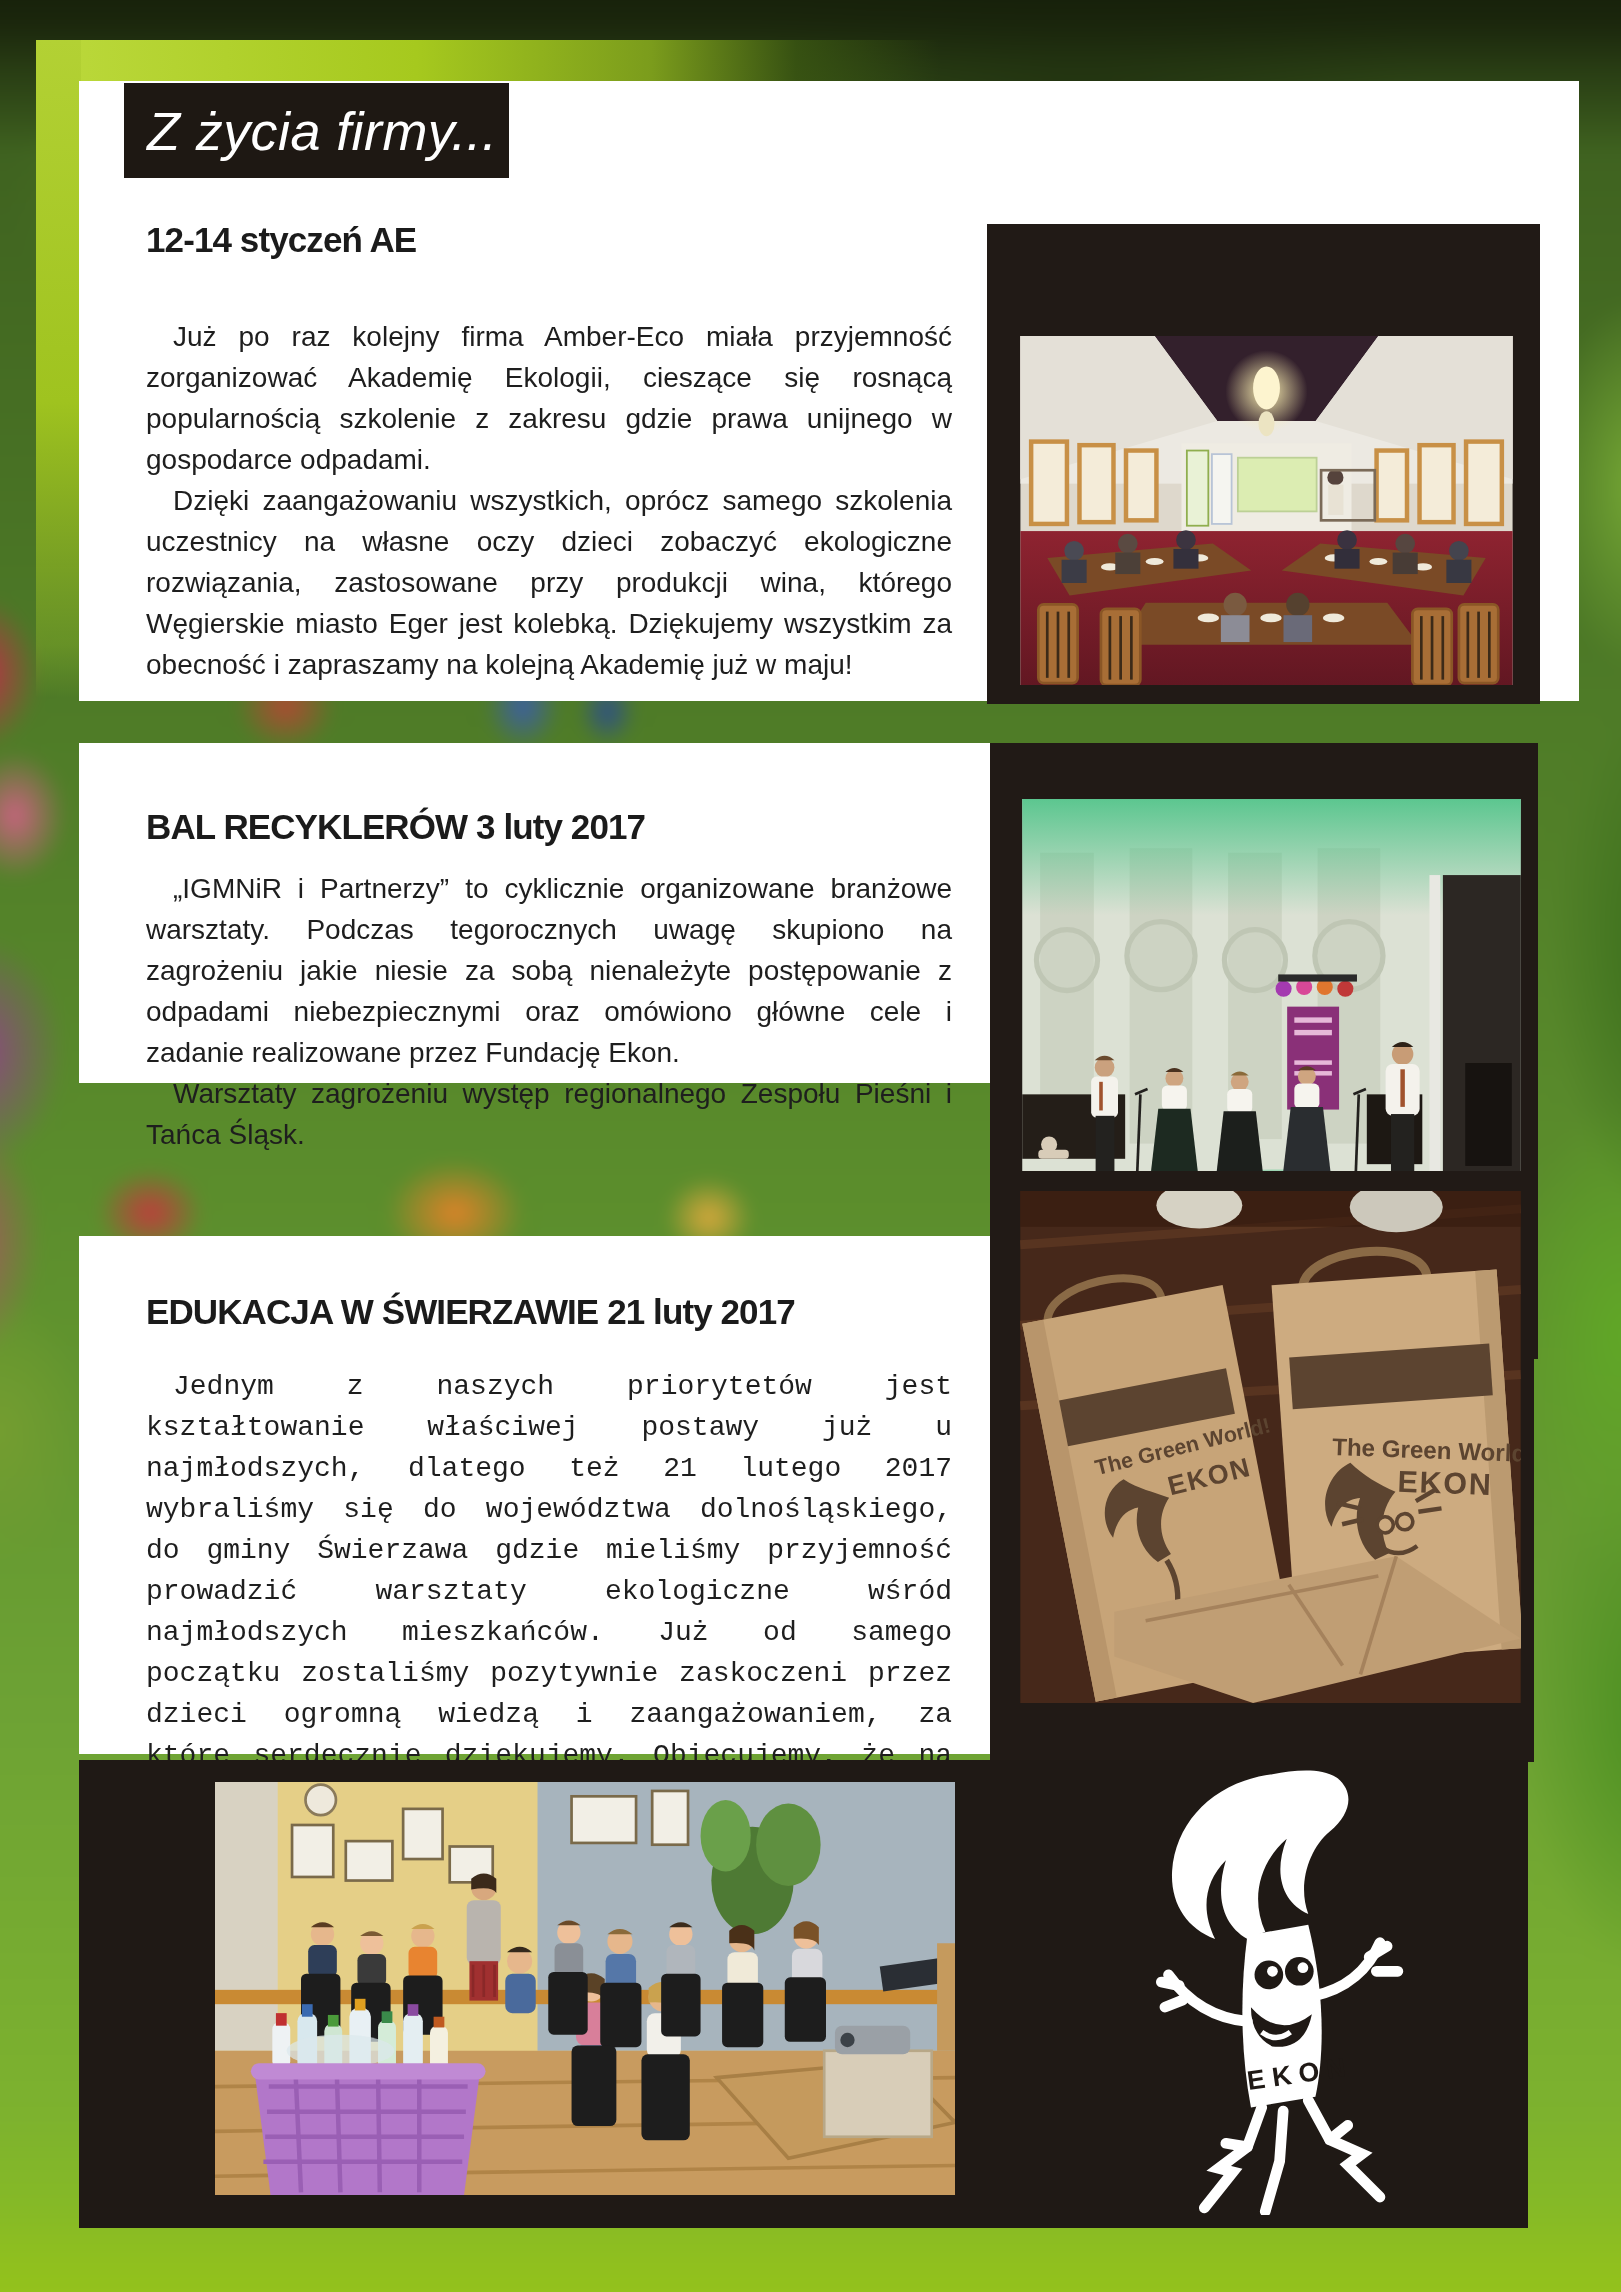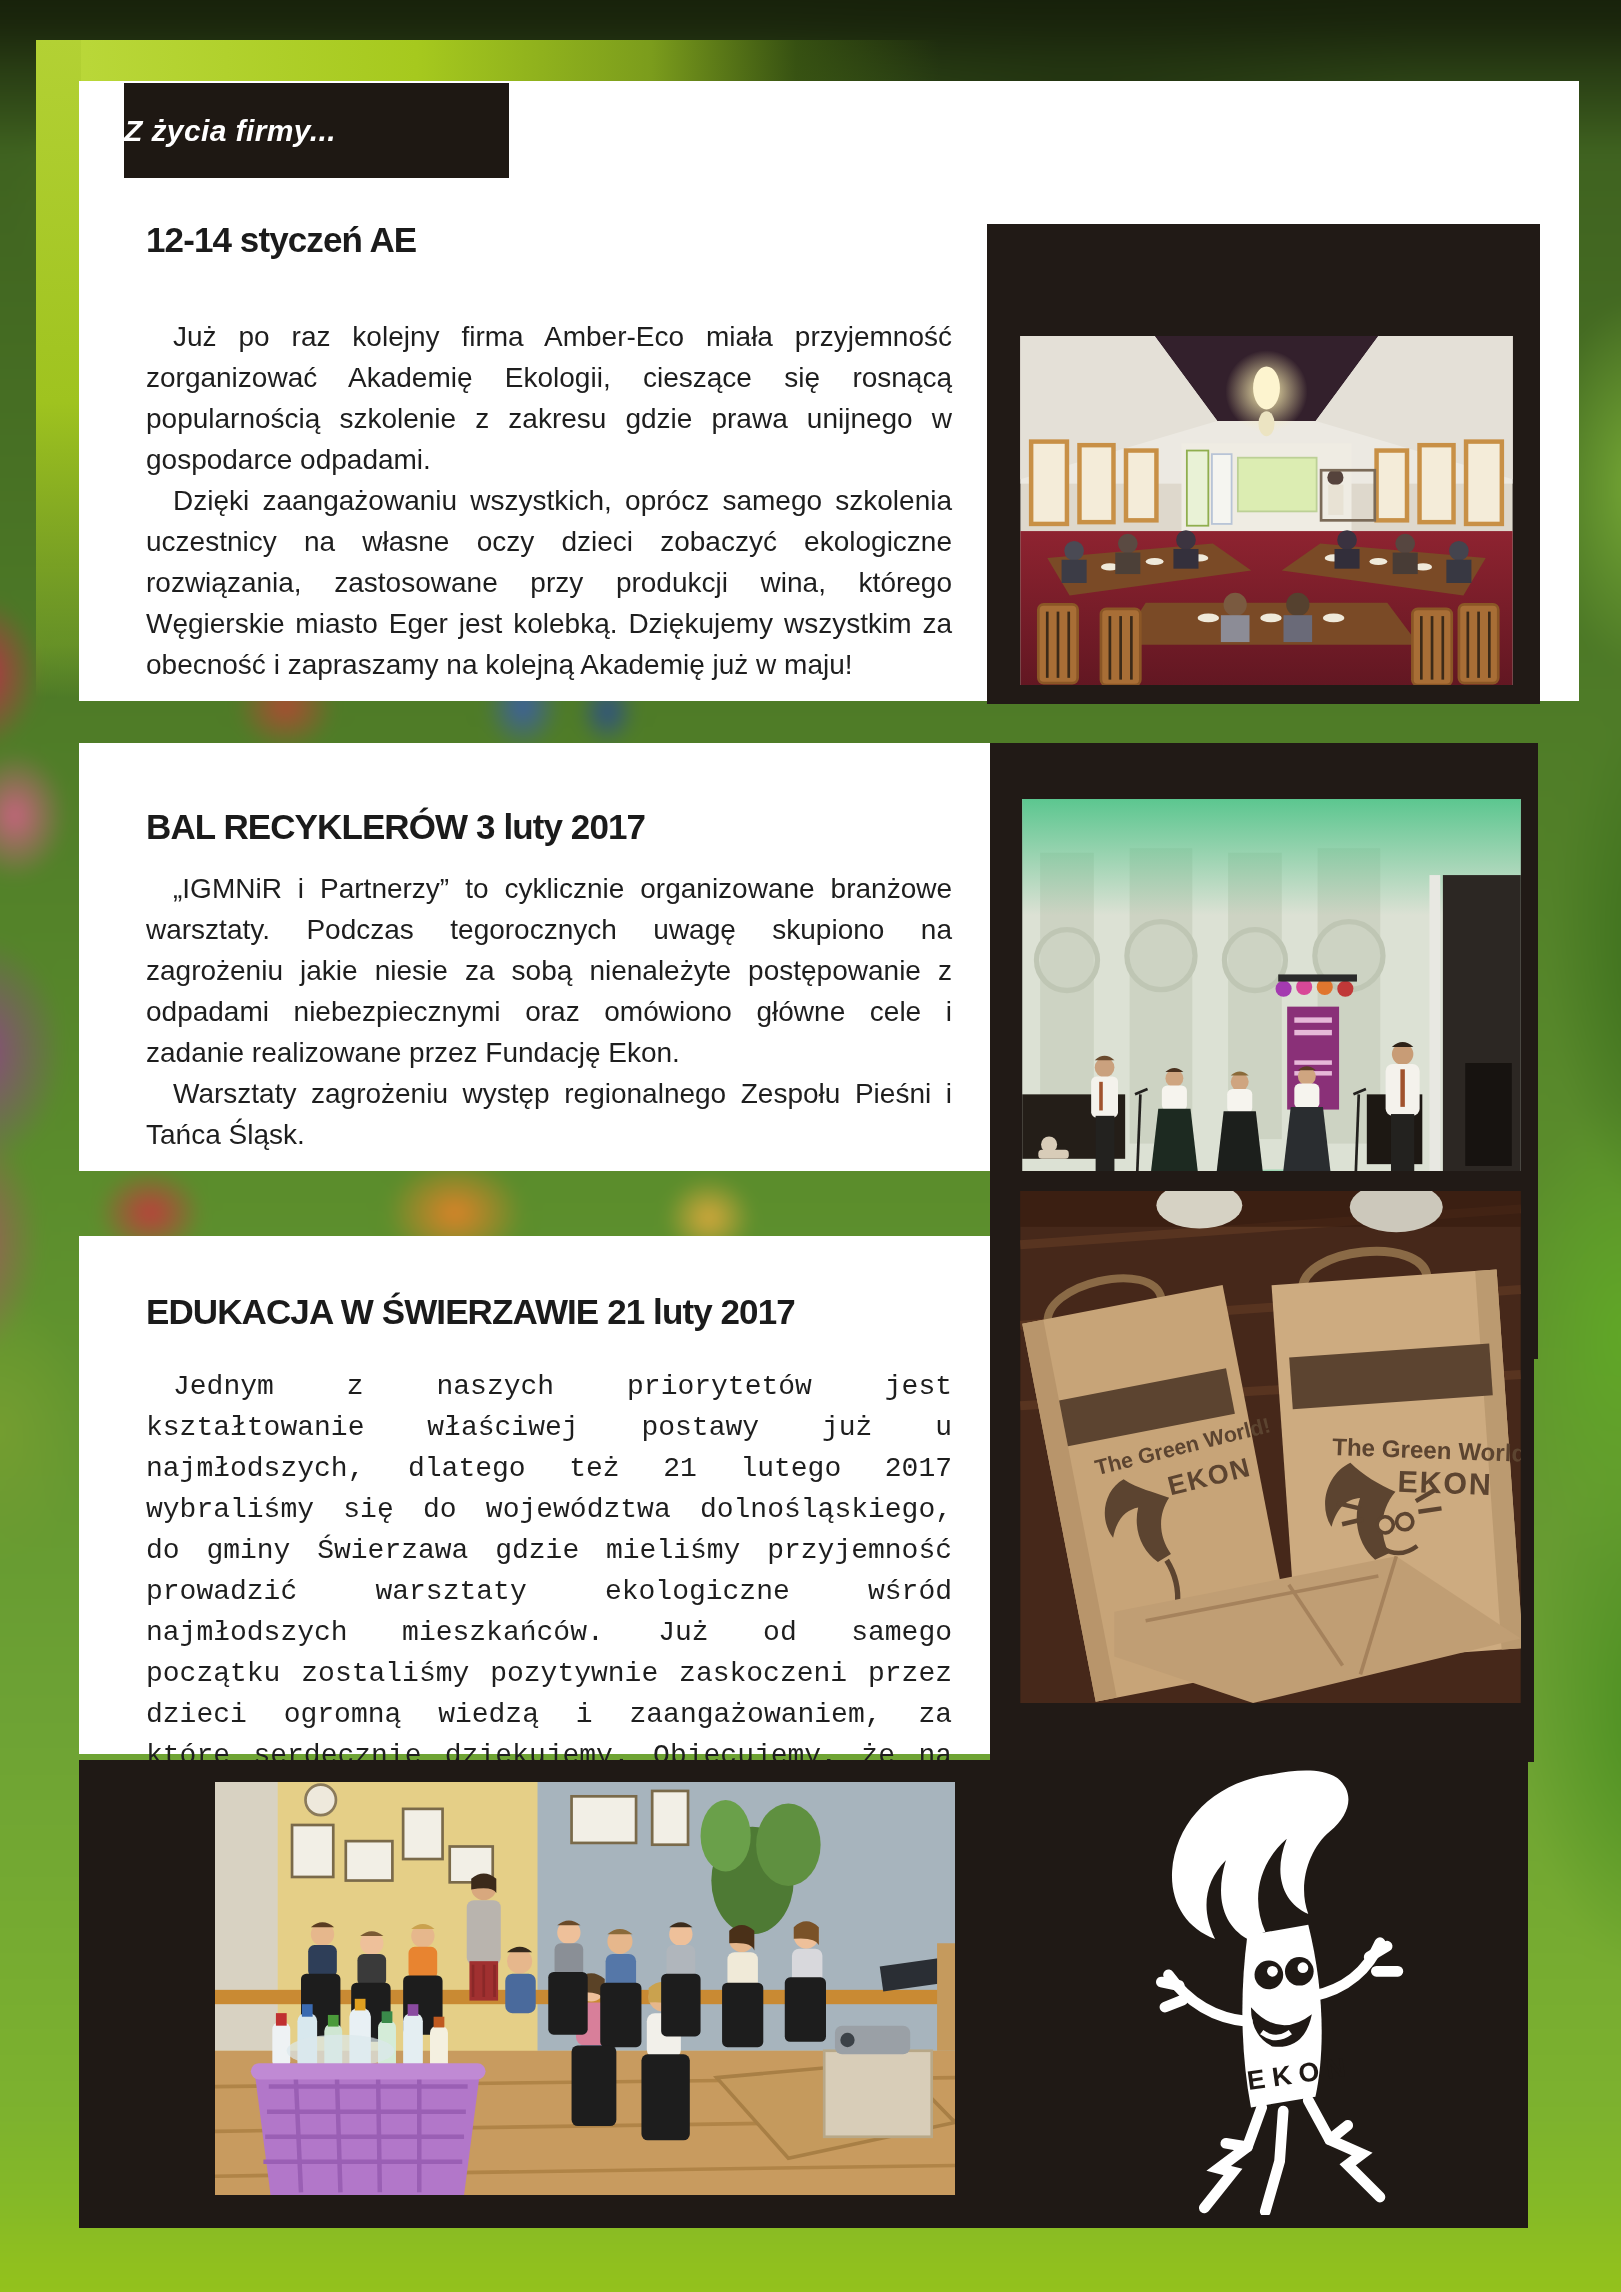--- a/index.html
+++ b/index.html
@@ -30,36 +30,36 @@
       radial-gradient(466px 340px at 66% 6%, rgba(28,44,14,.8), rgba(0,0,0,0) 70%),
       linear-gradient(180deg,#3a5a1d 0%,#4c7826 28%,#5b8d2c 52%,#6da234 74%,#85ba2b 100%);}
   
   .lime-band{position:absolute;left:36px;top:40px;width:905px;height:41px;
     background:linear-gradient(90deg,#bcd93c 0%,#a6c91e 42%,#7b9c1c 68%,rgba(58,86,18,.85) 84%,rgba(40,62,14,0) 100%);}
   .lime-strip{position:absolute;left:36px;top:40px;width:45px;height:658px;
     background:linear-gradient(180deg,#b3d134 0%,#9fc31f 55%,rgba(150,190,40,.35) 92%,rgba(150,190,40,0) 100%);}
   
   .card{position:absolute;background:#ffffff;}
   .card-a{left:79px;top:81px;width:1484px;height:620px;padding-left:16px;}
-  .card-b{left:79px;top:743px;width:911px;height:428px;}
+  .card-b{left:79px;top:743px;width:911px;height:340px;}
   .card-c{left:79px;top:1236px;width:1083px;height:518px;}
   .txt{position:absolute;left:67px;width:806px;}
   h2{margin:0;font-size:35px;font-weight:bold;color:#1b1b1b;letter-spacing:-0.9px;}
   .card p{margin:0;font-size:28px;line-height:41px;color:#1e1e1e;text-align:justify;text-indent:27px;}
   .card-a h2{position:absolute;left:67px;top:139px;}
   .card-a .txt{top:235px;}
   .card-b h2{position:absolute;left:67px;top:64px;}
   .card-b .txt{top:125px;}
   .card-c h2{position:absolute;left:67px;top:56px;}
   .card-c .txt{top:130px;font-family:Liberation Mono, monospace;}
   
   .title-box{position:absolute;left:124px;top:83px;width:385px;height:95px;background:#1e1813;
     display:flex;align-items:center;}
-  .title-box span{color:#fff;font-style:italic;font-weight:bold;font-size:30px;letter-spacing:0.4px;
-    white-space:nowrap;}
+  .title-box span{color:#fff;font-style:italic;font-weight:normal;font-size:54px;letter-spacing:0.4px;
+    padding-left:23px;white-space:nowrap;}
   
   .panel{position:absolute;background:#211a16;}
   .panel-1{left:987px;top:224px;width:553px;height:480px;}
   .panel-2{left:990px;top:743px;width:548px;height:616px;}
   .panel-3{left:990px;top:1171px;width:544px;height:591px;}
   .panel-bottom{left:79px;top:1760px;width:1449px;height:468px;background:#1f1915;}
   .panel svg{position:absolute;display:block;}
   .ph1{left:33px;top:112px;}
   .ph2{left:32px;top:56px;}
   .ph3{left:30px;top:19.7px;}

